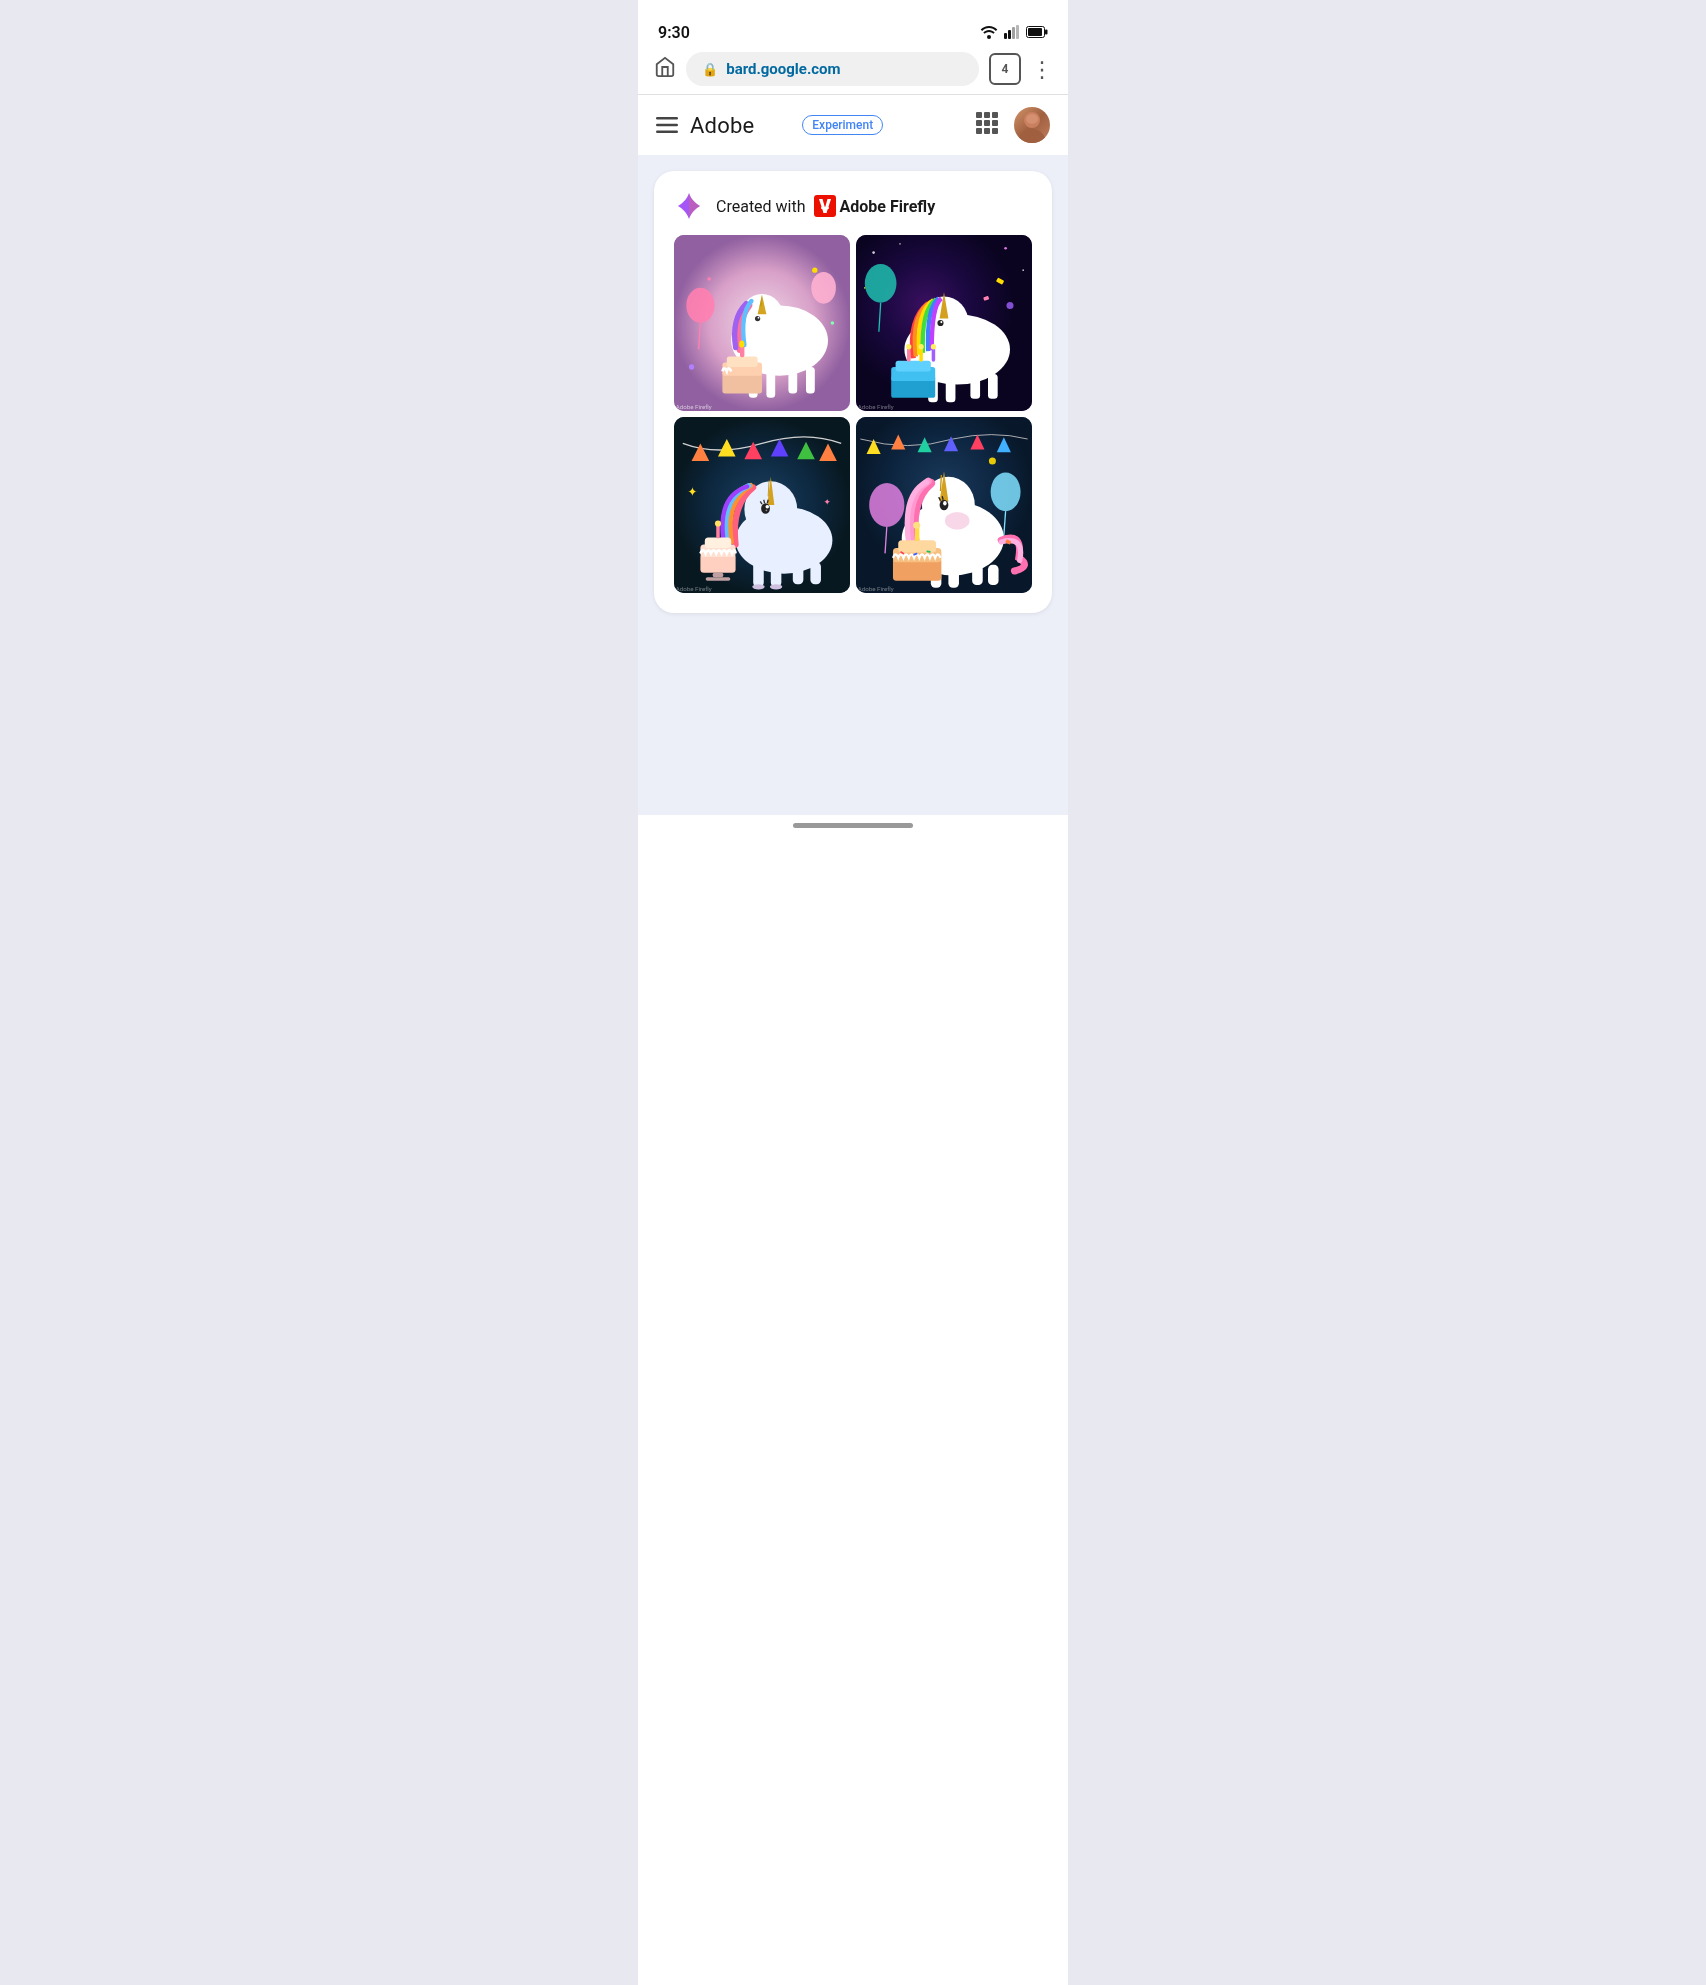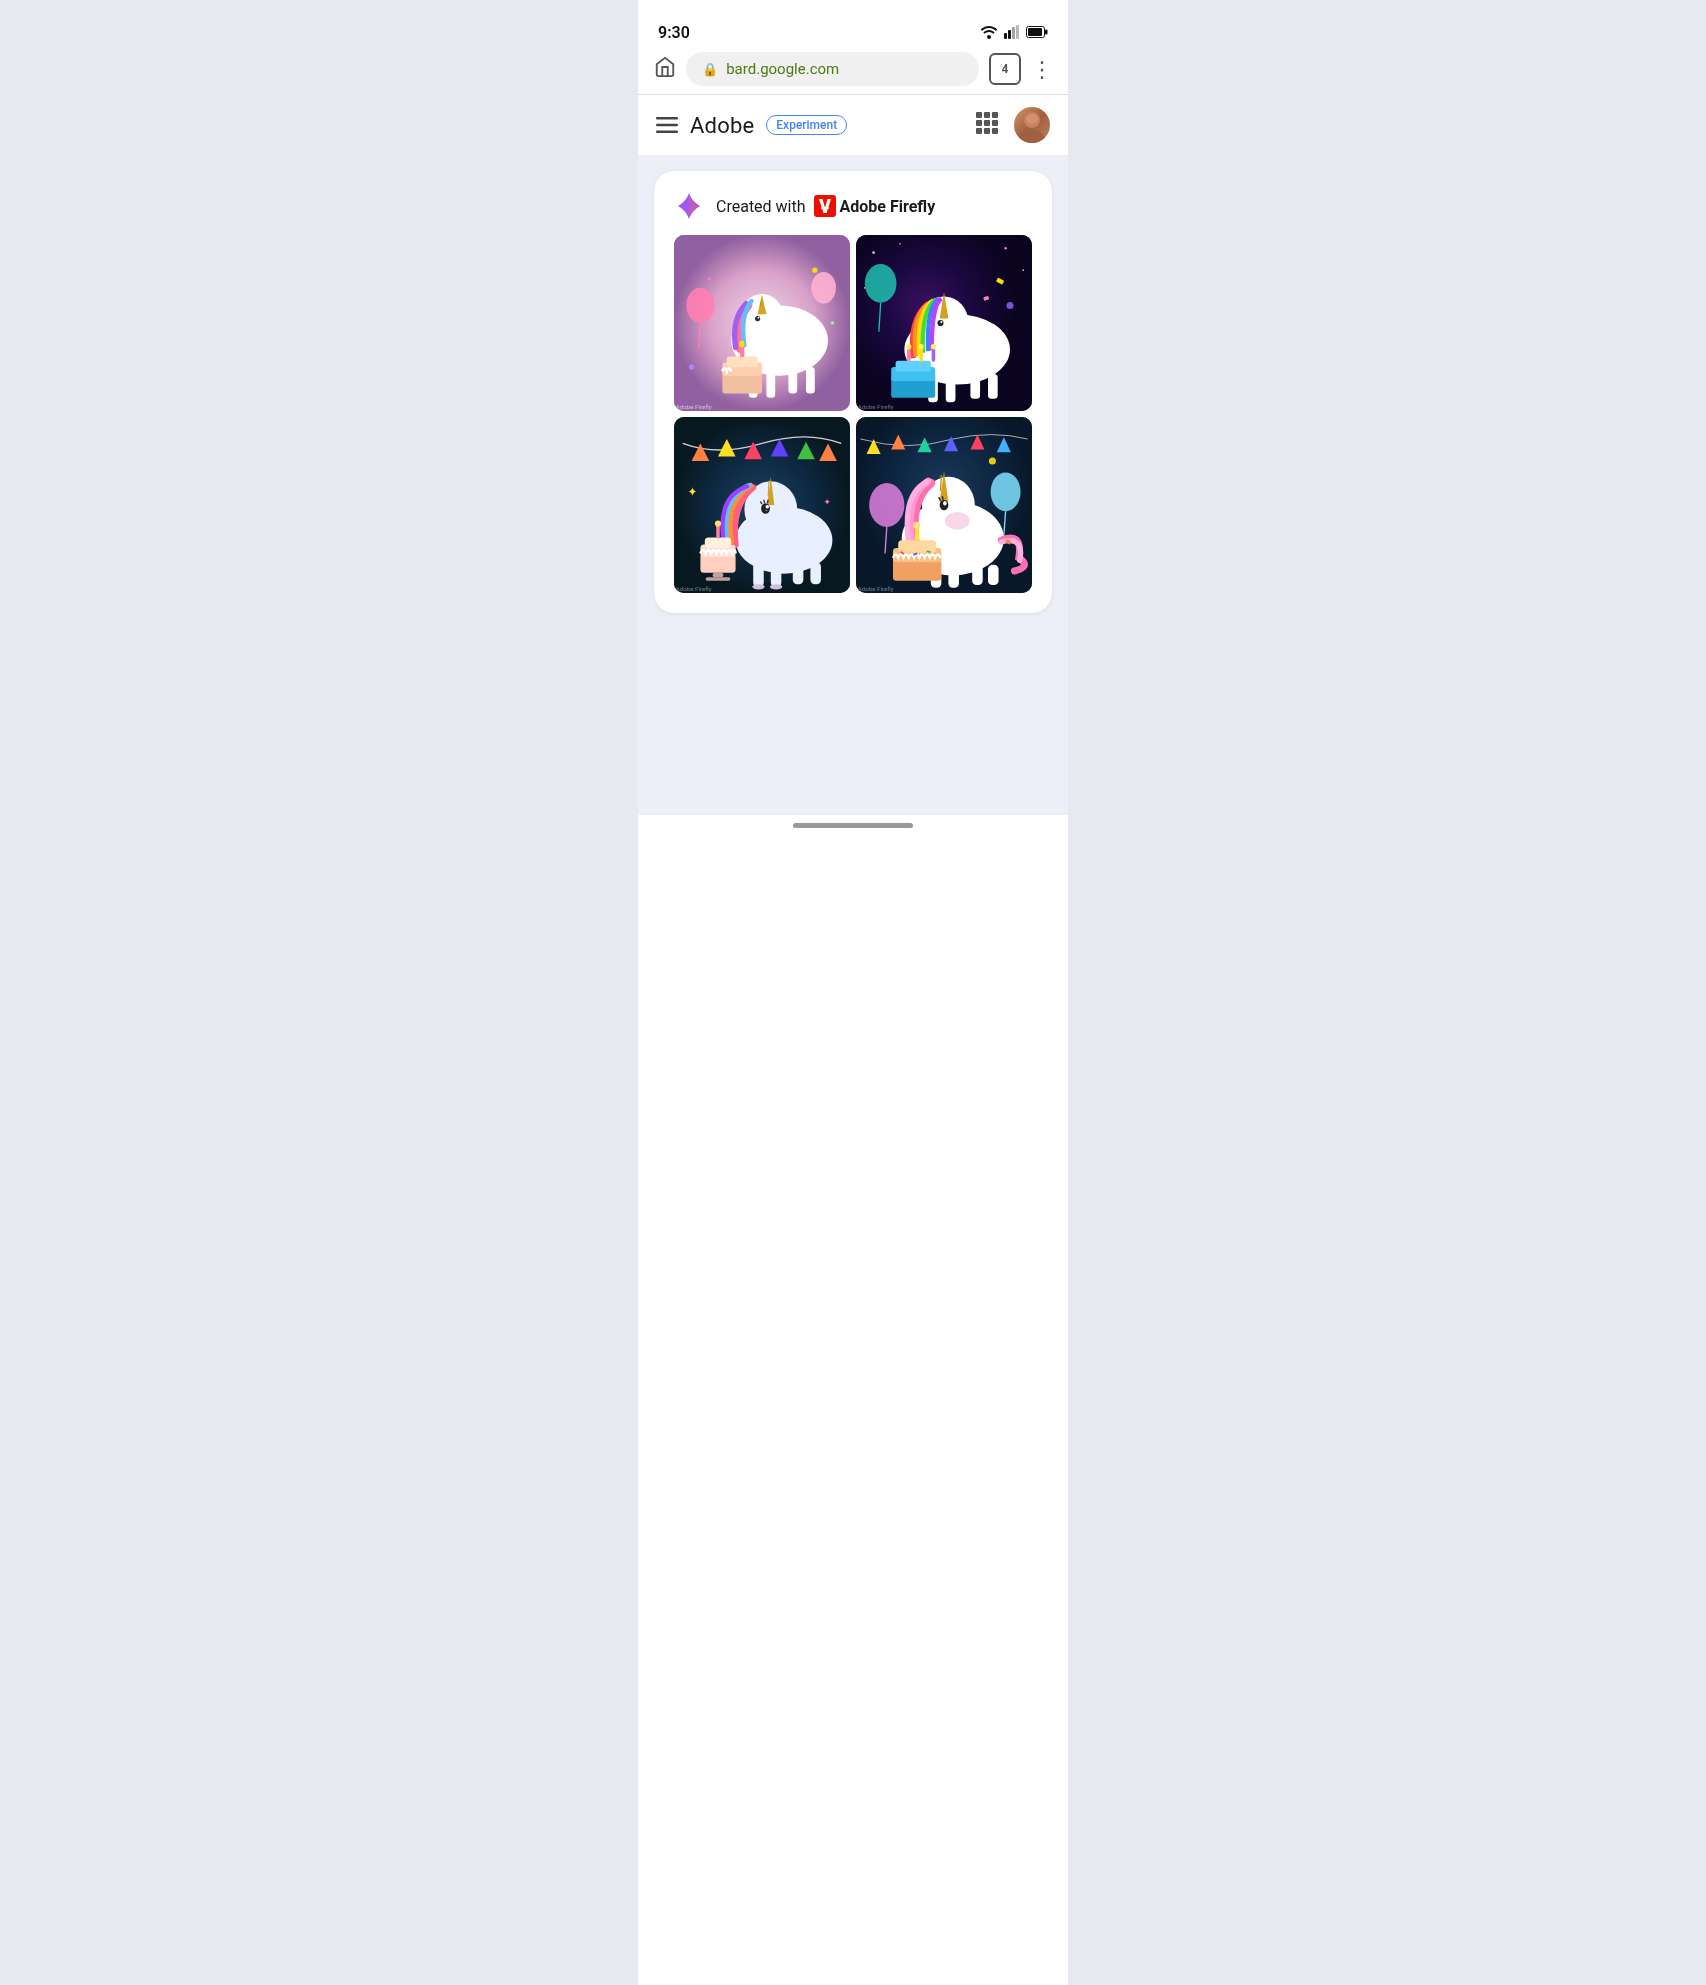--- a/index.html
+++ b/index.html
@@ -62,22 +62,22 @@
       display: flex;
       align-items: center;
       gap: 8px;
     }
     .url-lock-icon {
       color: #555;
       font-size: 13px;
     }
     .url-text {
       font-size: 15px;
-      color: #4d7c0f;
-      font-weight: 400;
+      color: #0369a1;
+      font-weight: 700;
     }
     .browser-tabs-btn {
       width: 32px;
       height: 32px;
       border: 2px solid #555;
       border-radius: 6px;
       display: flex;
       align-items: center;
       justify-content: center;
       font-size: 12px;
@@ -116,20 +116,21 @@
       font-weight: 400;
       letter-spacing: 0.2px;
     }
     .experiment-badge {
       border: 1.5px solid #4285f4;
       color: #4285f4;
       border-radius: 12px;
       padding: 2px 9px;
       font-size: 12px;
       font-weight: 500;
+      margin-left: 36px;
     }
     .header-right {
       display: flex;
       align-items: center;
       gap: 16px;
     }
     .grid-icon {
       font-size: 22px;
       color: #444;
       cursor: pointer;

